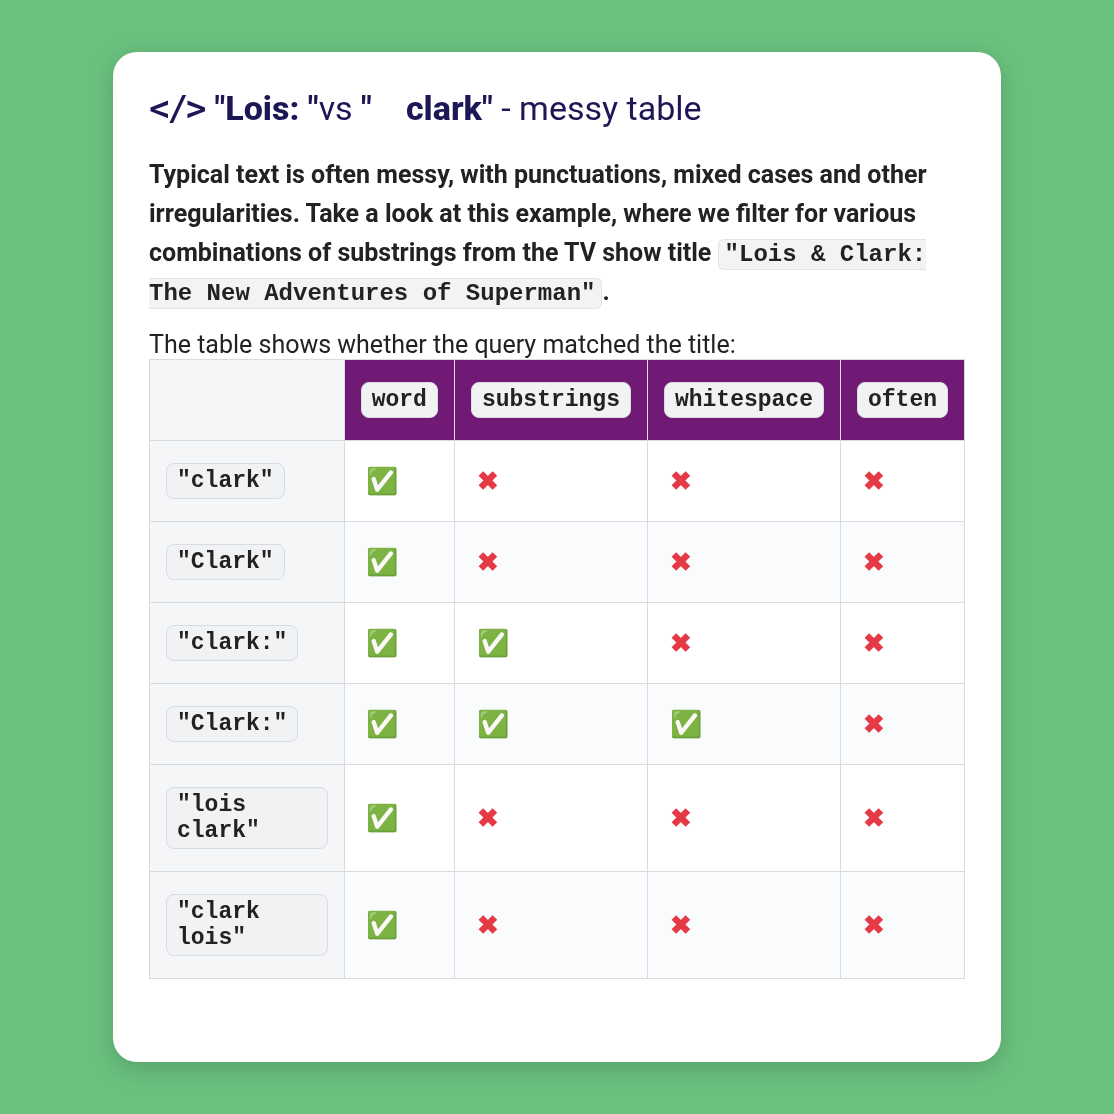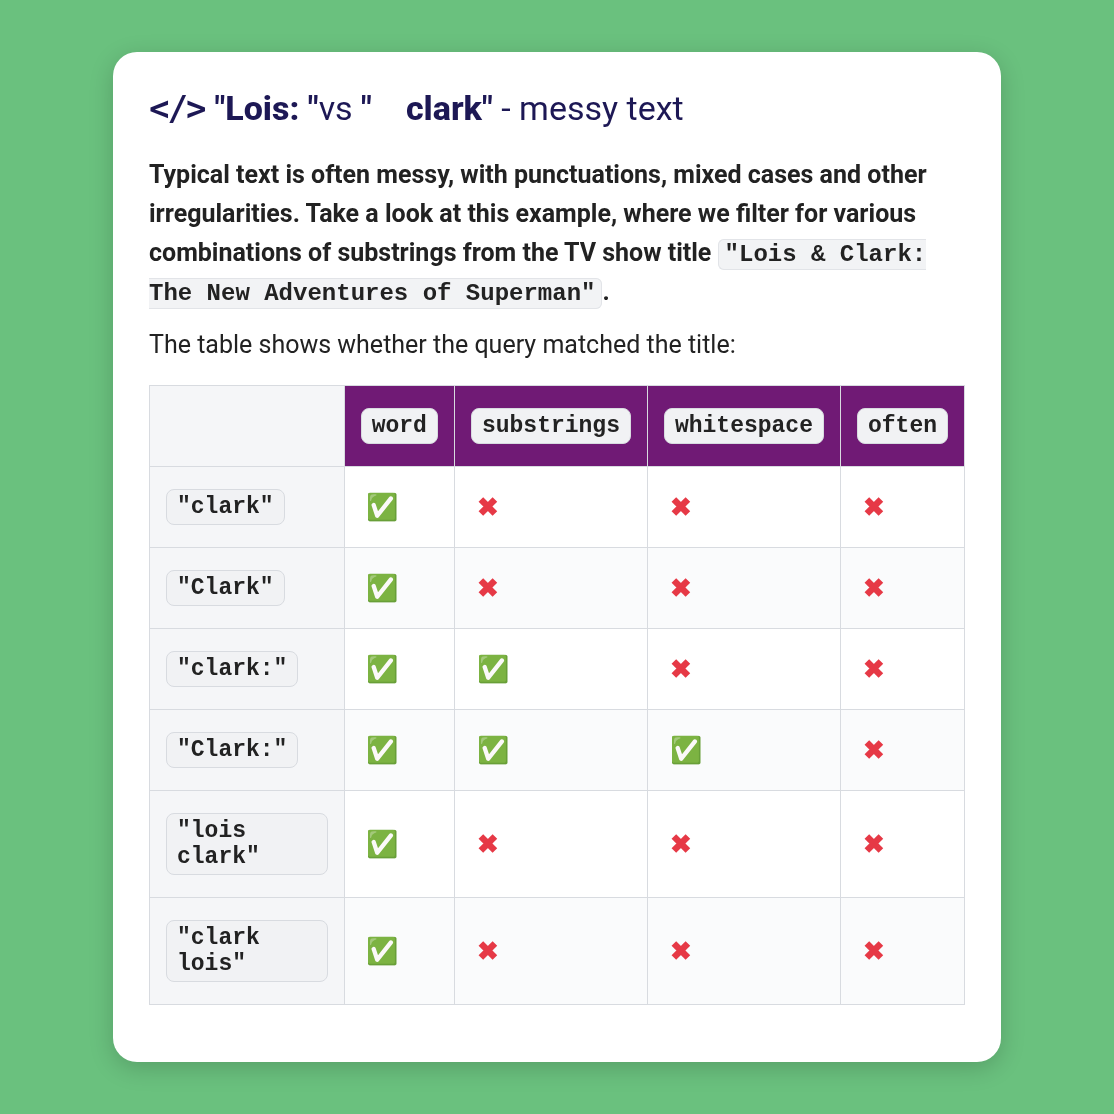--- a/index.html
+++ b/index.html
@@ -55,21 +55,20 @@
     background: #f2f3f5;
     border: 1px solid #e2e4e8;
     border-radius: 6px;
     padding: 1px 6px;
     font-size: 24px;
     color: #222;
   }
   .subhead {
     font-size: 25px;
     color: #222;
-    margin-bottom: 26px;
   }
   table {
     width: 100%;
     border-collapse: collapse;
     font-size: 23px;
   }
   th, td {
     border: 1px solid #d8dbe0;
     padding: 22px 16px;
     text-align: left;
@@ -112,21 +111,21 @@
   td.center { text-align: left; padding-left: 22px; }
 </style>
 </head>
 <body>
 
 <div class="card">
 
   <div class="headline">
     <span class="code-icon">&lt;/&gt;</span>
     <span>
-      <span>"</span><span class="t-strong">Lois: </span><span>"</span><span class="t-light">vs </span><span>"</span><span class="t-bold">clark</span><span>" </span><span class="t-light">- </span><span class="t-light">messy text</span>
+      <span>"</span><span class="t-strong">Lois: </span><span>"</span><span class="t-light">vs </span><span>"</span><span class="t-bold">clark</span><span>" </span><span class="t-light">- </span><span class="t-light">messy table</span>
     </span>
   </div>
 
   <p class="body-text">
     <span>Typical text is often messy, with punctuations, mixed cases and other irregularities. Take a look at this example, where we filter for various combinations of substrings from the TV show title </span>
     <span class="inline-code">"Lois &amp; Clark: The New Adventures of Superman"</span><span>.</span>
   </p>
 
   <p class="subhead">The table shows whether the query matched the title:</p>
 

